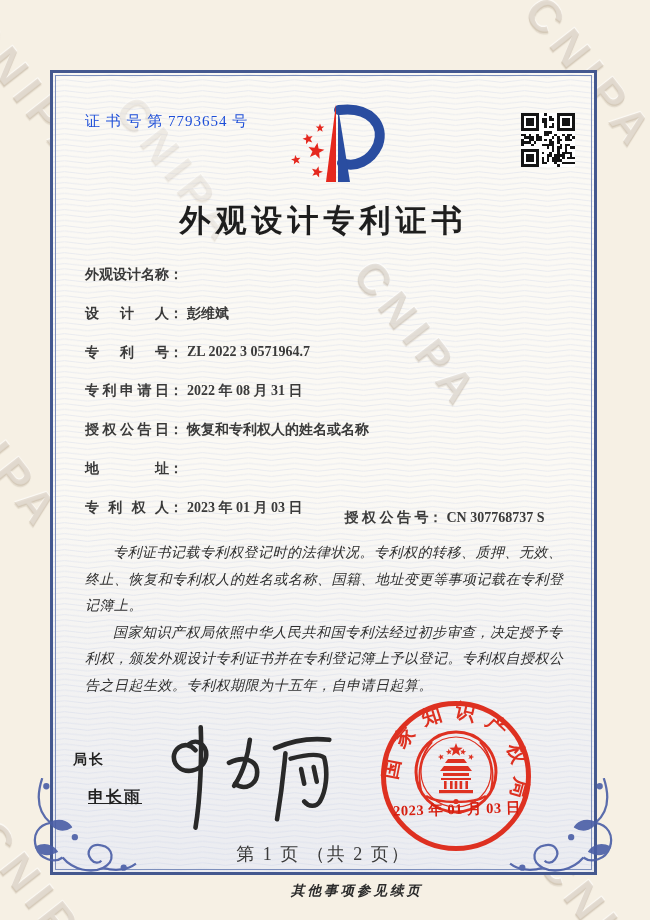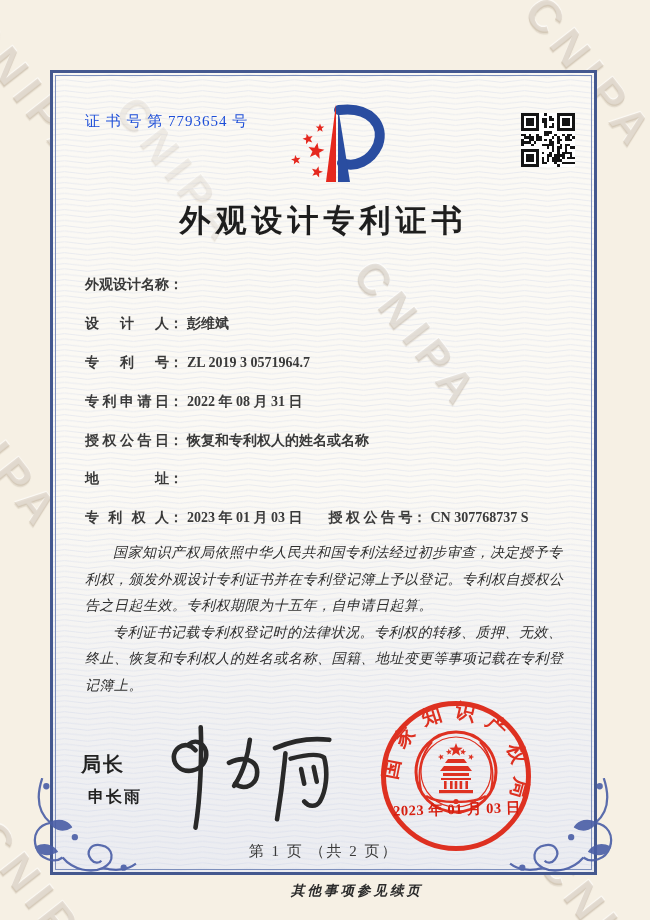--- a/index.html
+++ b/index.html
@@ -23,41 +23,41 @@
 
   .cert-no{position:absolute;left:32px;top:39px;font-size:15px;letter-spacing:1px;color:#1d4ed8;}
 
   .logo{position:absolute;left:212px;top:25px;width:130px;height:90px;}
   .qr{position:absolute;left:468px;top:40px;width:54px;height:54px;}
 
   .title{position:absolute;left:0;top:127px;width:100%;text-align:center;
          font-size:31px;font-weight:700;letter-spacing:5px;color:#1e1e1e;}
 
   .fields{position:absolute;left:32px;top:193px;right:26px;font-size:14px;font-weight:600;color:#3a3a3a;}
-  .frow{height:38.8px;display:flex;align-items:center;white-space:nowrap;}
+  .frow{height:38.8px;display:flex;white-space:nowrap;}
   .flabel{display:inline-block;width:84px;text-align:justify;text-align-last:justify;}
   .fcolon{margin-right:4px;}
-  .pair2{margin-left:26px;display:flex;align-items:center;}
+  .pair2{margin-left:42px;display:flex;align-items:center;}
 
   .paras{position:absolute;left:32px;top:467px;width:480px;font-size:14px;line-height:26.5px;
          color:#2e2e2e;font-style:italic;}
   .paras p{margin:0;text-indent:2em;letter-spacing:0.5px;}
 
-  .director-title{position:absolute;left:28px;top:678px;font-family:"Liberation Sans",sans-serif;
-         font-weight:bold;font-size:20px;color:#222;letter-spacing:2px;}
+  .director-title{position:absolute;left:20px;top:678px;font-family:"Liberation Sans",sans-serif;
+         font-weight:bold;font-size:14px;color:#222;letter-spacing:2px;}
   .director-name{position:absolute;left:35px;top:714px;font-family:"Liberation Sans",sans-serif;
-         font-weight:bold;font-size:16px;color:#222;letter-spacing:2px;}
+         font-weight:bold;font-size:16px;color:#222;letter-spacing:2px;text-decoration:underline;}
   .signature{position:absolute;left:100px;top:648px;width:200px;height:115px;}
 
   .seal{position:absolute;left:326px;top:626px;width:154px;height:154px;}
   .seal-date{position:absolute;left:322px;top:727px;width:164px;text-align:center;
          font-size:14.5px;font-weight:700;color:#d61f10;letter-spacing:0.5px;white-space:nowrap;
          transform:rotate(-1.5deg);}
 
-  .pagenum{position:absolute;left:0;top:769px;width:100%;text-align:center;font-size:15px;
+  .pagenum{position:absolute;left:0;top:769px;width:100%;text-align:center;font-size:18px;
          letter-spacing:2px;color:#3a3a3a;}
 
   .flourish{position:absolute;width:112px;height:102px;}
   .flourish.left{left:28px;top:778px;}
   .flourish.right{left:506px;top:778px;transform:scaleX(-1);}
 
   .continuation{position:absolute;left:0;top:882px;width:100%;text-align:center;font-size:13.5px;
          font-weight:600;letter-spacing:3px;color:#2b2b2b;font-style:italic;margin-left:32px;}
 </style>
 </head>
@@ -238,21 +238,21 @@
             <span class="fcolon">：</span>
         </div>
         <div class="frow">
           <span class="flabel">设计人</span>
             <span class="fcolon">：</span>
             <span class="fvalue">彭维斌</span>
         </div>
         <div class="frow">
           <span class="flabel">专利号</span>
             <span class="fcolon">：</span>
-            <span class="fvalue">ZL 2019 3 0571964.7</span>
+            <span class="fvalue">ZL 2022 3 0571964.7</span>
         </div>
         <div class="frow">
           <span class="flabel">专利申请日</span>
             <span class="fcolon">：</span>
             <span class="fvalue">2022 年 08 月 31 日</span>
         </div>
         <div class="frow">
           <span class="flabel">授权公告日</span>
             <span class="fcolon">：</span>
             <span class="fvalue">恢复和专利权人的姓名或名称</span>
@@ -267,22 +267,22 @@
             <span class="fvalue">2023 年 01 月 03 日</span>
           <span class="pair2">
             <span class="flabel">授权公告号</span>
               <span class="fcolon">：</span>
               <span class="fvalue">CN 307768737 S</span>
           </span>
         </div>
       </div>
 
       <div class="paras">
+        <p>专利证书记载专利权登记时的法律状况。专利权的转移、质押、无效、终止、恢复和专利权人的姓名或名称、国籍、地址变更等事项记载在专利登记簿上。</p>
         <p>国家知识产权局依照中华人民共和国专利法经过初步审查，决定授予专利权，颁发外观设计专利证书并在专利登记簿上予以登记。专利权自授权公告之日起生效。专利权期限为十五年，自申请日起算。</p>
-        <p>专利证书记载专利权登记时的法律状况。专利权的转移、质押、无效、终止、恢复和专利权人的姓名或名称、国籍、地址变更等事项记载在专利登记簿上。</p>
       </div>
 
       <div class="director-title">局长</div>
       <div class="director-name">申长雨</div>
 
       <svg class="signature" viewBox="0 0 190 110" xmlns="http://www.w3.org/2000/svg">
         <g fill="none" stroke="#191919" stroke-width="4.4" stroke-linecap="round" stroke-linejoin="round" opacity="0.92">
           <path d="M40 28 C30 16 14 28 21 41 C28 52 47 49 50 35 C52 23 41 16 34 22"></path>
           <path d="M45 6 C46 30 45 72 40 102"></path>
           <path d="M92 18 C90 34 85 50 77 62"></path>

